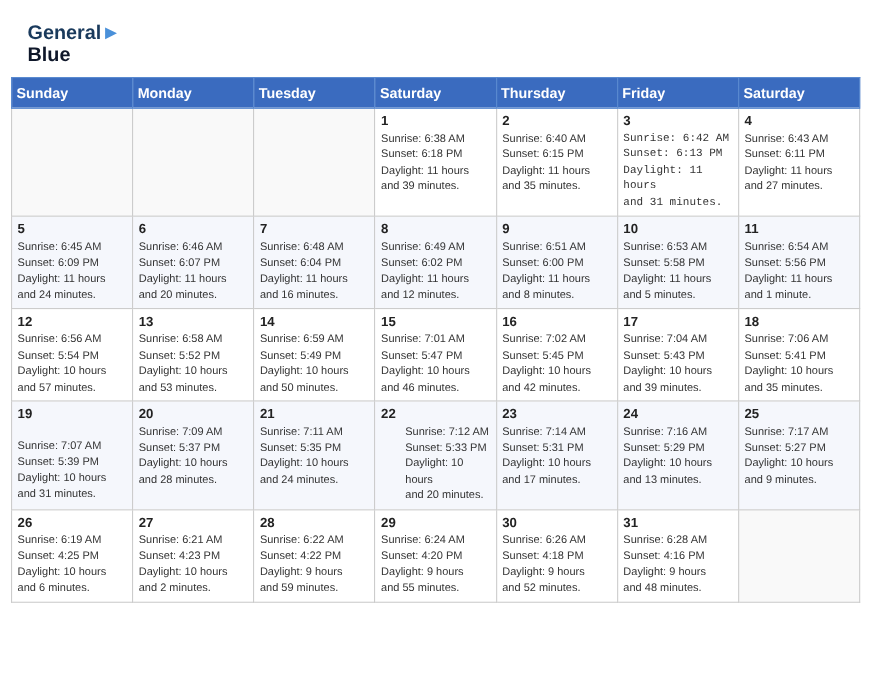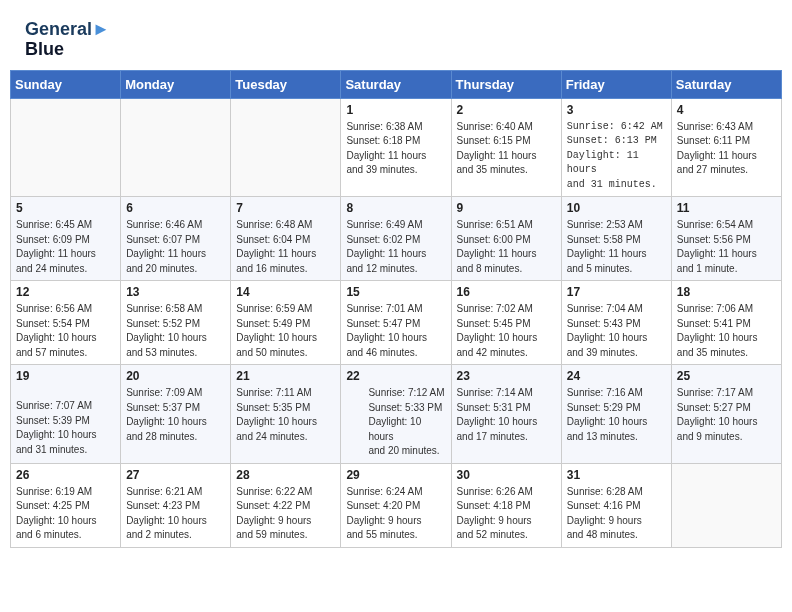--- a/index.html
+++ b/index.html
@@ -168,21 +168,21 @@
         </td>
         <td>
           <span class="day-number">9</span>
           <div class="day-info" style="white-space: pre-line;">Sunrise: 6:51 AM
 Sunset: 6:00 PM
 Daylight: 11 hours
 and 8 minutes.</div>
         </td>
         <td>
           <span class="day-number">10</span>
-          <div class="day-info" style="white-space: pre-line;">Sunrise: 2:53 AM
+          <div class="day-info" style="white-space: pre-line;">Sunrise: 6:53 AM
 Sunset: 5:58 PM
 Daylight: 11 hours
 and 5 minutes.</div>
         </td>
         <td>
           <span class="day-number">11</span>
           <div class="day-info" style="white-space: pre-line;">Sunrise: 6:54 AM
 Sunset: 5:56 PM
 Daylight: 11 hours
 and 1 minute.</div>

